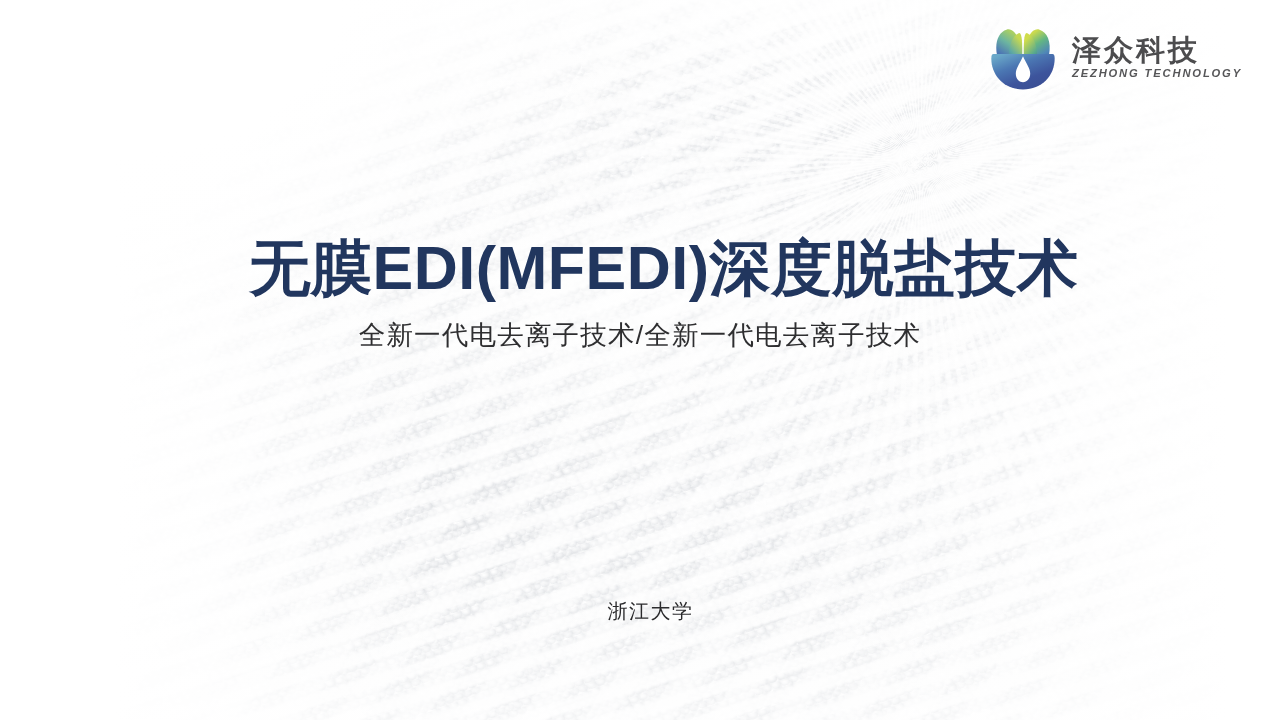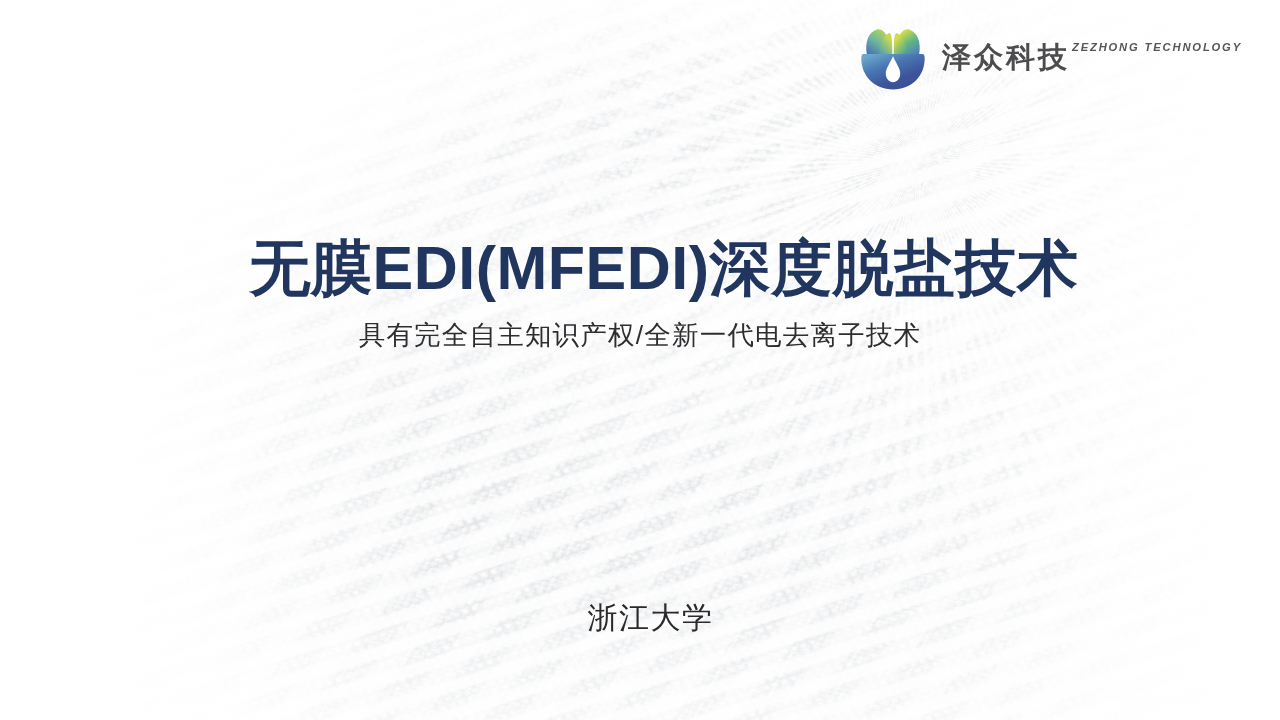--- a/index.html
+++ b/index.html
@@ -166,21 +166,21 @@
   .logo {
     position: absolute;
     top: 22px;
     right: 38px;
     display: flex;
     align-items: center;
     gap: 13px;
     z-index: 5;
   }
   .logo-mark { width: 72px; height: 70px; display: block; }
-  .logo-words { display: flex; flex-direction: row; gap: 2px; }
+  .logo-words { display: flex; flex-direction: column; gap: 2px; }
   .logo-cn {
     font-size: 29px;
     font-weight: 700;
     letter-spacing: 3px;
     color: #4c4c4e;
     line-height: 1.06;
     white-space: nowrap;
   }
   .logo-en {
     font-size: 11.2px;
@@ -222,21 +222,21 @@
 
   
   .affiliation {
     position: absolute;
     left: 0; right: 0;
     top: 597px;
     text-align: center;
     z-index: 4;
   }
   .affil-line {
-    font-size: 30px;
+    font-size: 20px;
     font-weight: 400;
     letter-spacing: 1.5px;
     color: #2a2a2c;
     line-height: 1.42;
     white-space: nowrap;
     margin-left: 21px;
   }
 </style>
 </head>
 <body>
@@ -314,20 +314,20 @@
       <path d="M50 47 C54 56 60 64 60 71 C60 78.5 55.5 83 50 83 C44.5 83 40 78.5 40 71 C40 64 46 56 50 47 Z" fill="#ffffff"></path>
     </svg>
     <div class="logo-words">
       <div class="logo-cn">泽众科技</div>
       <div class="logo-en">ZEZHONG TECHNOLOGY</div>
     </div>
   </div>
 
   <div class="headline-block">
     <h1 class="title">无膜EDI(MFEDI)深度脱盐技术</h1>
-    <p class="subtitle">具有完全自主知识产权/全新一代电去离子技术</p>
+    <p class="subtitle">全新一代电去离子技术/全新一代电去离子技术</p>
   </div>
 
   <div class="affiliation">
     <div class="affil-line">浙江大学</div>
   </div>
 
 </div>
 
 </body></html>

